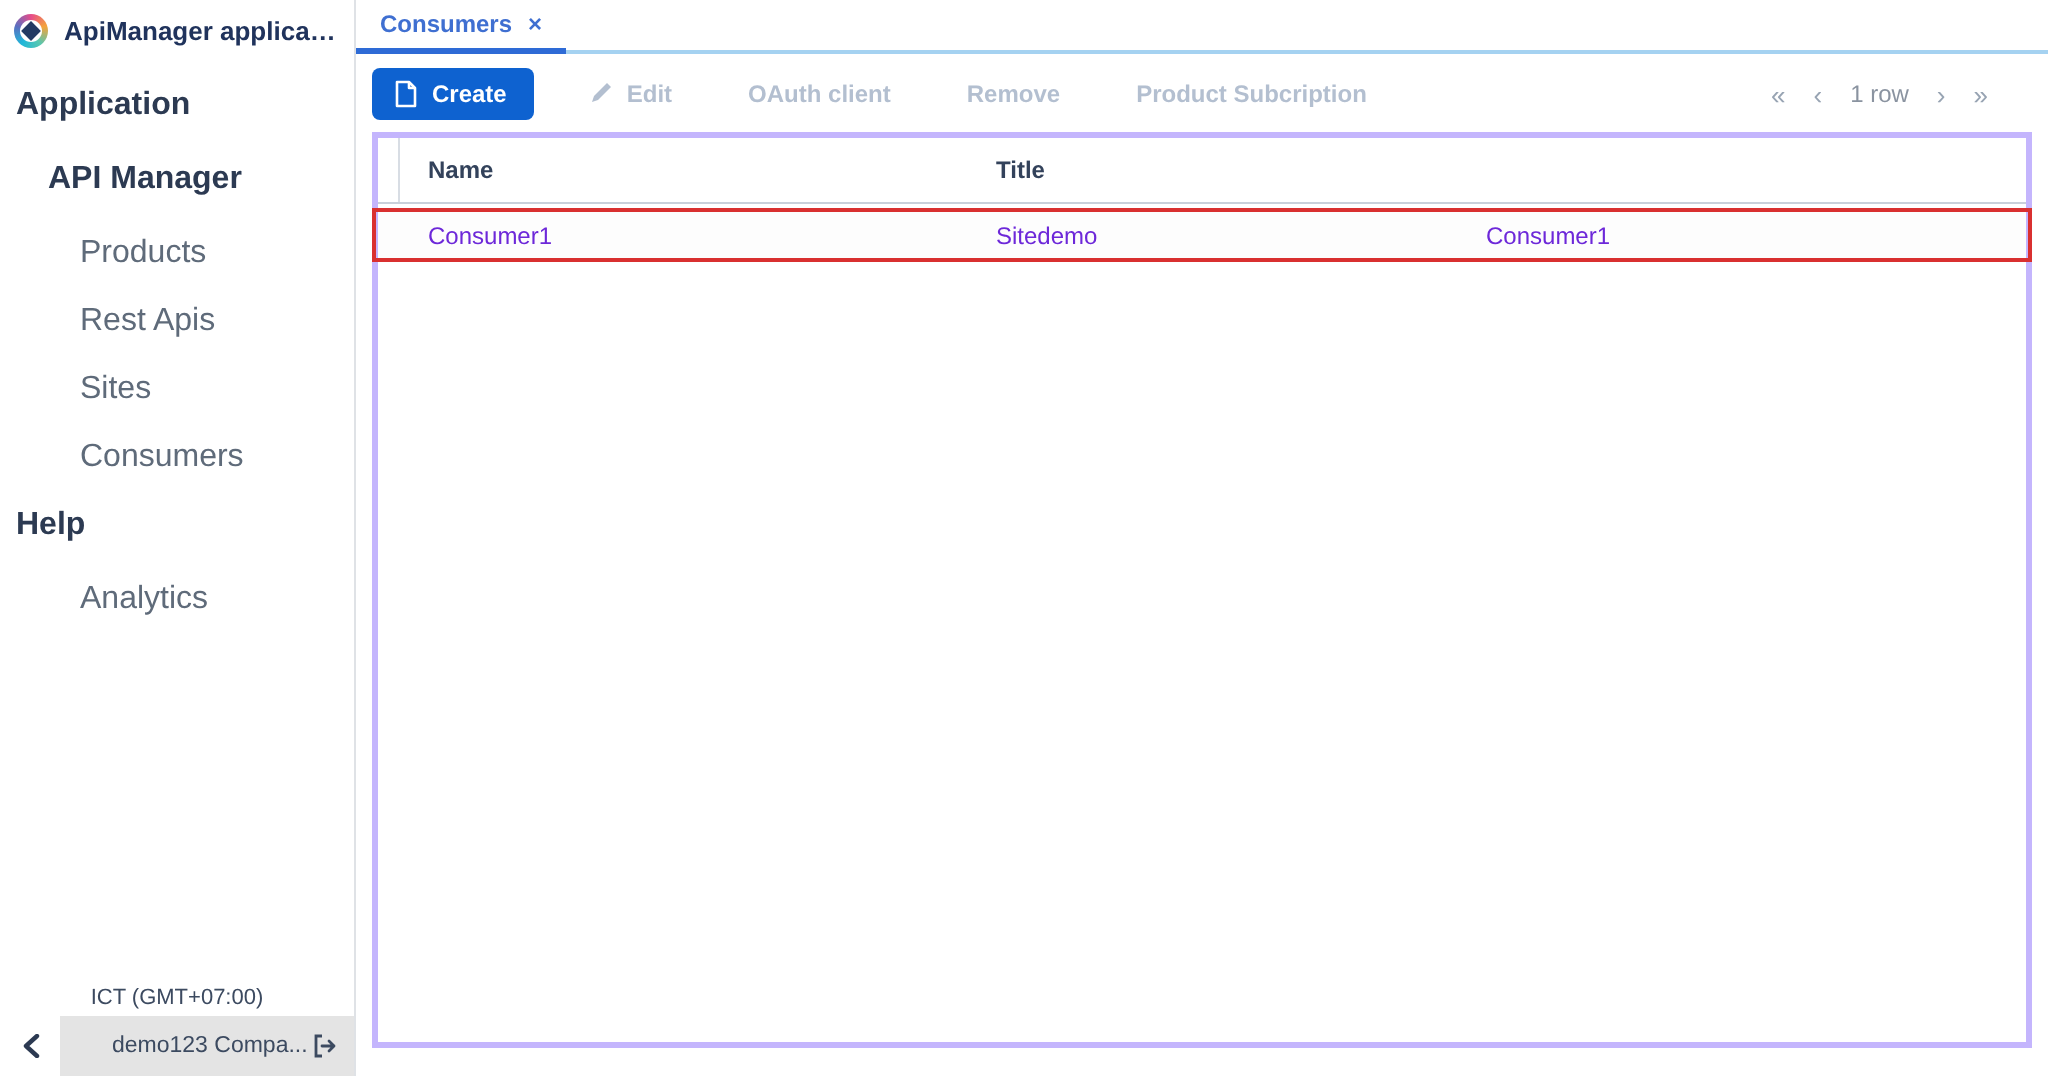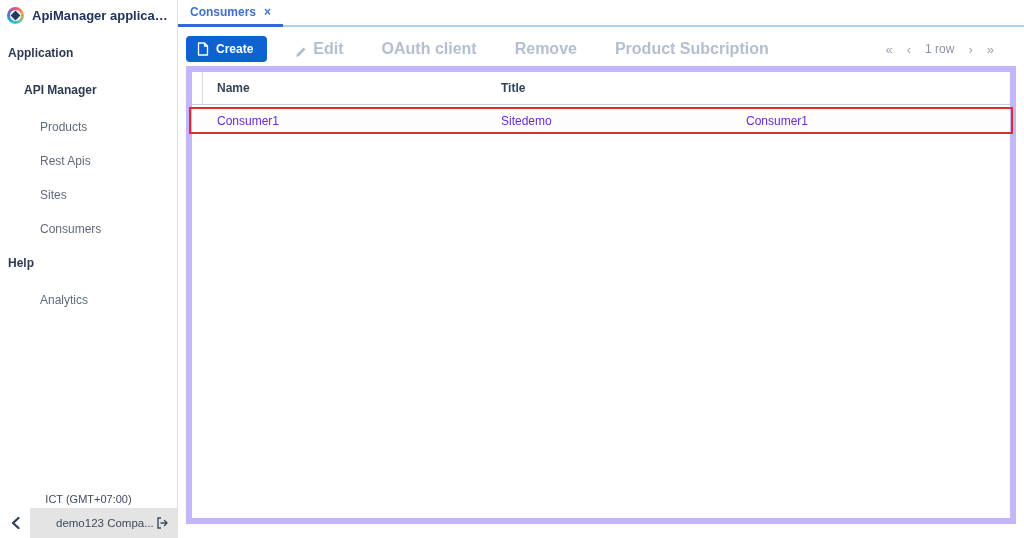--- a/index.html
+++ b/index.html
@@ -12,21 +12,21 @@
              background:#fff; border-right:1px solid #dfe2e6; }
   .sidebar-header { display:flex; align-items:center; gap:8px; padding:7px 8px 6px 7px; }
   .logo { position:relative; width:17px; height:17px; border-radius:50%; flex:0 0 17px;
           background:conic-gradient(#e64c8a,#f5a43a,#57c7b0,#20b7d9,#5a6fc0,#e64c8a); }
   .logo::before { content:''; position:absolute; inset:3px; background:#fff; border-radius:50%; }
   .logo::after { content:''; position:absolute; left:5px; top:5px; width:7px; height:7px;
                  background:#233a63; transform:rotate(45deg); }
   .sidebar-title { font-size:13px; font-weight:bold; color:#20335c; white-space:nowrap;
                    overflow:hidden; text-overflow:ellipsis; }
   .nav { margin-top:10px; }
-  .nav-item { font-size:12px; line-height:14px; padding:6px 8px; margin-bottom:11px;
+  .nav-item { font-size:16px; line-height:14px; padding:6px 8px; margin-bottom:11px;
               color:#5f6b7a; cursor:pointer; white-space:nowrap; }
   .nav-item.lvl0 { padding-left:8px;  font-weight:bold; color:#2c3a52; }
   .nav-item.lvl1 { padding-left:24px; font-weight:bold; color:#2c3a52; }
   .nav-item.lvl2 { padding-left:40px; margin-bottom:8px; }
   .sidebar-timezone { position:absolute; left:0; right:0; bottom:33px; text-align:center;
                       font-size:11px; color:#3c4a60; }
   .sidebar-footer { position:absolute; left:0; right:0; bottom:0; height:30px; display:flex; align-items:center; }
   .collapse-btn { width:30px; height:30px; display:flex; align-items:center; justify-content:center;
                   color:#2c3a52; cursor:pointer; background:#fff; }
   .account-bar { flex:1; height:30px; background:#e4e4e4; display:flex; align-items:center;
@@ -44,33 +44,33 @@
          border-bottom:3px solid #2e6bd6; cursor:pointer; }
   .tab-label { font-size:12px; font-weight:bold; color:#3f6fd1; }
   .tab-close { font-size:12px; font-weight:bold; color:#3f6fd1; cursor:pointer; line-height:1; }
 
   
   .toolbar { display:flex; align-items:center; padding:7px 8px 0 8px; }
   .btn-create { display:flex; align-items:center; gap:7px; background:#0e62d0; color:#fff;
                 border:none; border-radius:4px; padding:6px 14px 6px 11px;
                 font-size:12px; font-weight:bold; cursor:pointer;
                 font-family:"Liberation Sans","DejaVu Sans",sans-serif;justify-content:space-between; }
-  .btn-flat { display:flex; align-items:flex-end; gap:6px; background:none; border:none;
-              color:#b3bfd0; font-size:16px; font-weight:bold; padding:6px 10px;
+  .btn-flat { display:flex; align-items:flex-start; gap:6px; background:none; border:none;
+              color:#b3bfd0; font-size:12px; font-weight:bold; padding:6px 10px;
               margin-left:18px; cursor:default;
               font-family:"Liberation Sans","DejaVu Sans",sans-serif; }
   .toolbar-spacer { flex:1; }
   .pagination { display:flex; align-items:center; gap:14px; color:#98a4b3; font-size:12px;
                 padding-right:22px; }
   .page-btn { cursor:pointer; font-size:13px; color:#98a4b3; }
   .page-status { color:#8a93a0; }
 
   
   .table-panel { position:absolute; left:8px; top:66px; width:830px; height:458px;
-                 border:6px solid #c4b5fd; background:#fff; }
+                 border:3px solid #c4b5fd; background:#fff; }
   .thead { display:grid; grid-template-columns:11px 284px 245px 1fr; height:33px;
            border-bottom:1px solid #c9d0da; align-items:center; }
   .th { font-size:12px; font-weight:bold; color:#33425b; padding-left:14px; }
   .th-select { height:100%; border-right:1px solid #d8dde4; }
   .trow { position:relative; display:grid; grid-template-columns:11px 284px 245px 1fr;
           height:26px; align-items:center; margin-top:3px; background:#fdfdfd;
           border-bottom:1px solid #eceff2; cursor:pointer; }
   .td { font-size:12px; color:#6d28d9; padding-left:14px; white-space:nowrap;
         overflow:hidden; text-overflow:ellipsis; }
   .td-select { height:100%; }

